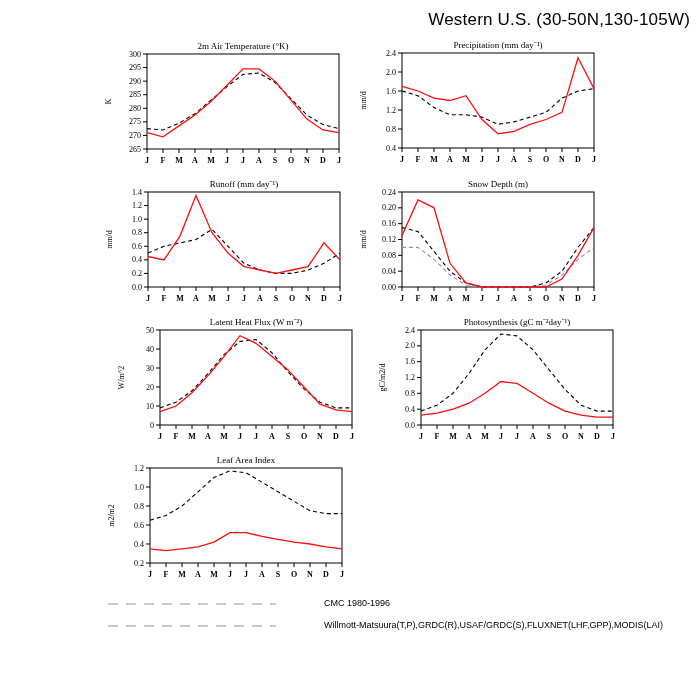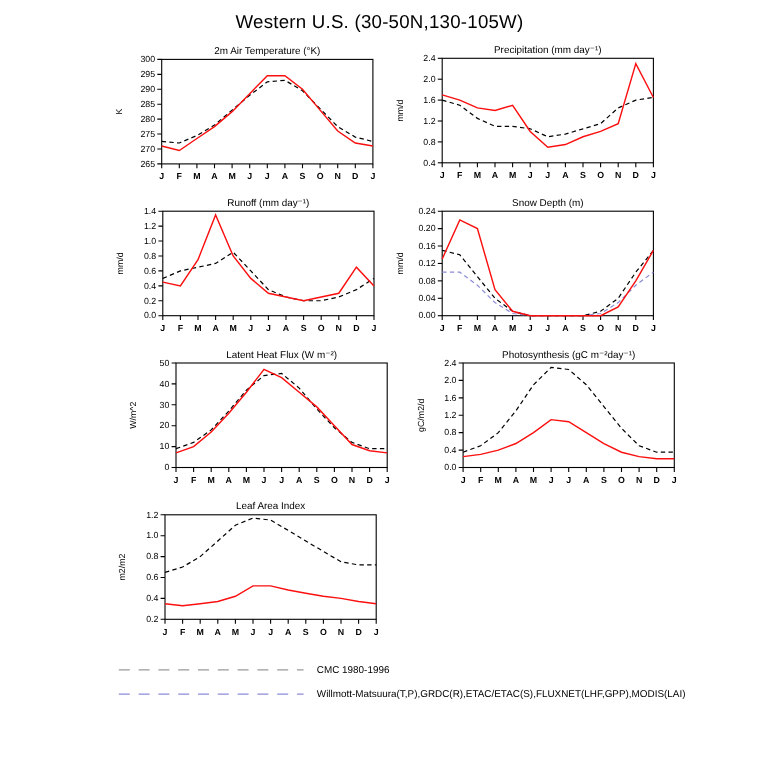--- a/index.html
+++ b/index.html
@@ -2,27 +2,27 @@
 <html><head>
 <meta charset="utf-8">
 <style>
   html,body{margin:0;padding:0;background:#ffffff;}
   .page{
     position:relative;width:700px;height:700px;background:#ffffff;
     font-family:"Liberation Sans","DejaVu Sans",sans-serif;color:#000;
     overflow:hidden;
   }
   .figure-title{
-    position:absolute;top:10px;left:0;width:690px;text-align:center;
+    position:absolute;top:10px;left:0;width:690px;text-align:right;
     font-size:17px;font-weight:500;margin:0;letter-spacing:0.2px;
   }
-  .panel{position:absolute;width:270px;height:132px;}
+  .panel{position:absolute;width:270px;height:132px;font-family:Liberation Serif, serif;}
   .panel svg{display:block;}
   .legend{position:absolute;left:106px;top:598px;}
-  .legend-row{display:flex;align-items:center;height:22px;}
+  .legend-row{display:flex;align-items:flex-start;height:22px;gap:36px;}
   .legend-swatch{flex:0 0 172px;}
   .legend-label{font-size:9px;padding-left:10px;white-space:nowrap;}
 </style>
 </head>
 <body>
 
 <div class="page">
 
   <h1 class="figure-title">Western U.S. (30-50N,130-105W)</h1>
 
@@ -373,17 +373,17 @@
     <div class="legend-row">
       <svg class="legend-swatch" width="172" height="12">
         <line x1="2" y1="6" x2="170" y2="6" stroke-width="1.2" stroke="#9a9a9a" stroke-dasharray="10,8"></line>
       </svg>
       <span class="legend-label">CMC 1980-1996</span>
     </div>
     <div class="legend-row">
       <svg class="legend-swatch" width="172" height="12">
         <line x1="2" y1="6" x2="170" y2="6" stroke-width="1.2" stroke="#8c8cd9" stroke-dasharray="10,8"></line>
       </svg>
-      <span class="legend-label">Willmott-Matsuura(T,P),GRDC(R),ETAC/ETAC(S),FLUXNET(LHF,GPP),MODIS(LAI)</span>
+      <span class="legend-label">Willmott-Matsuura(T,P),GRDC(R),USAF/GRDC(S),FLUXNET(LHF,GPP),MODIS(LAI)</span>
     </div>
   </div>
 
 </div>
 
 </body></html>

